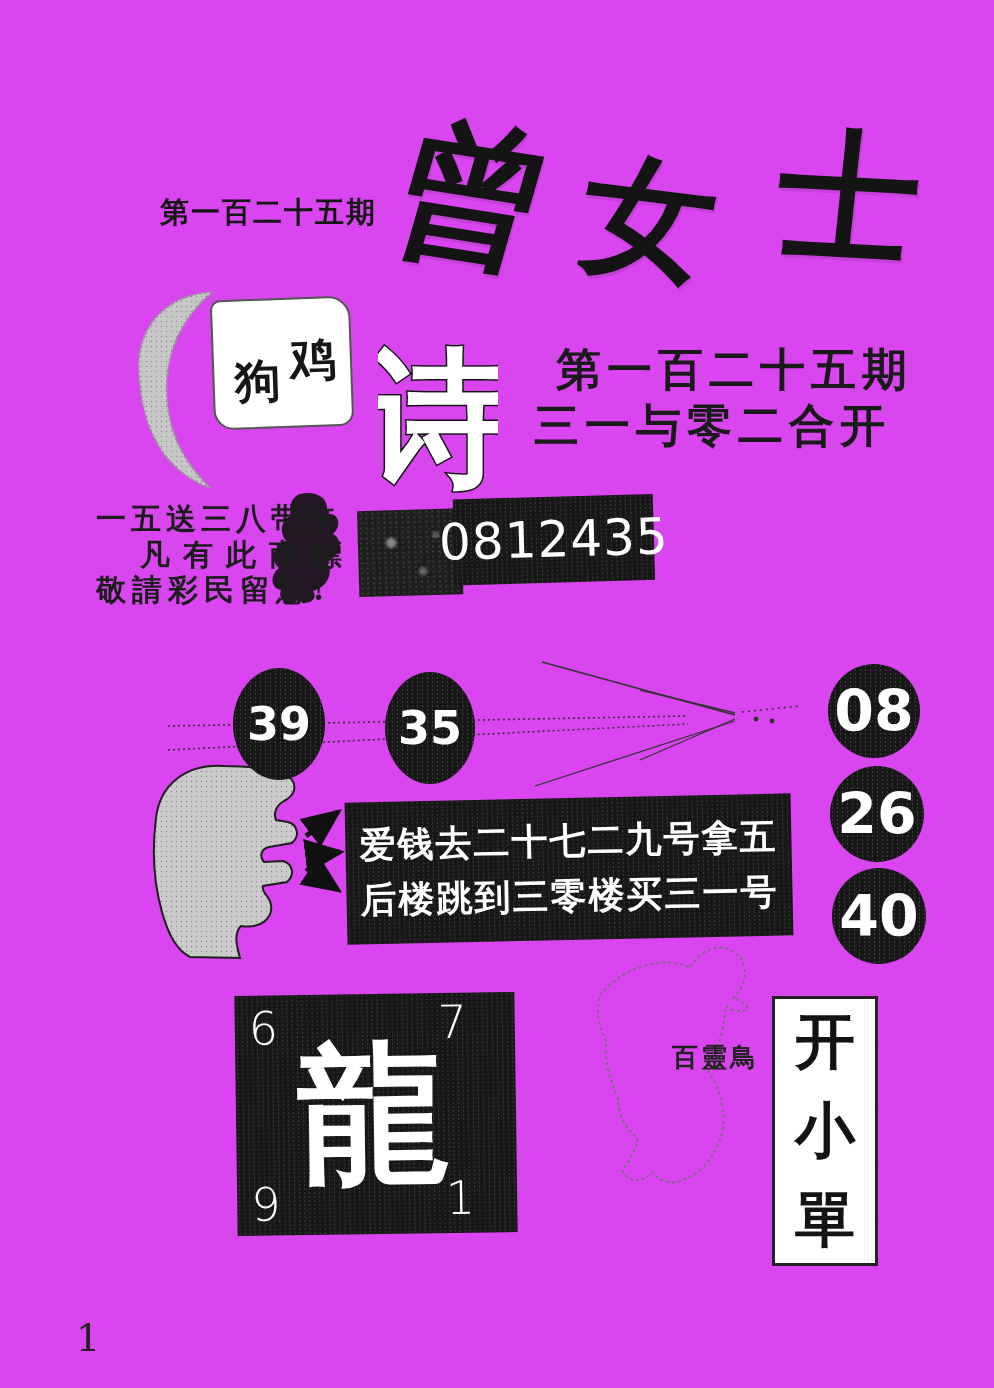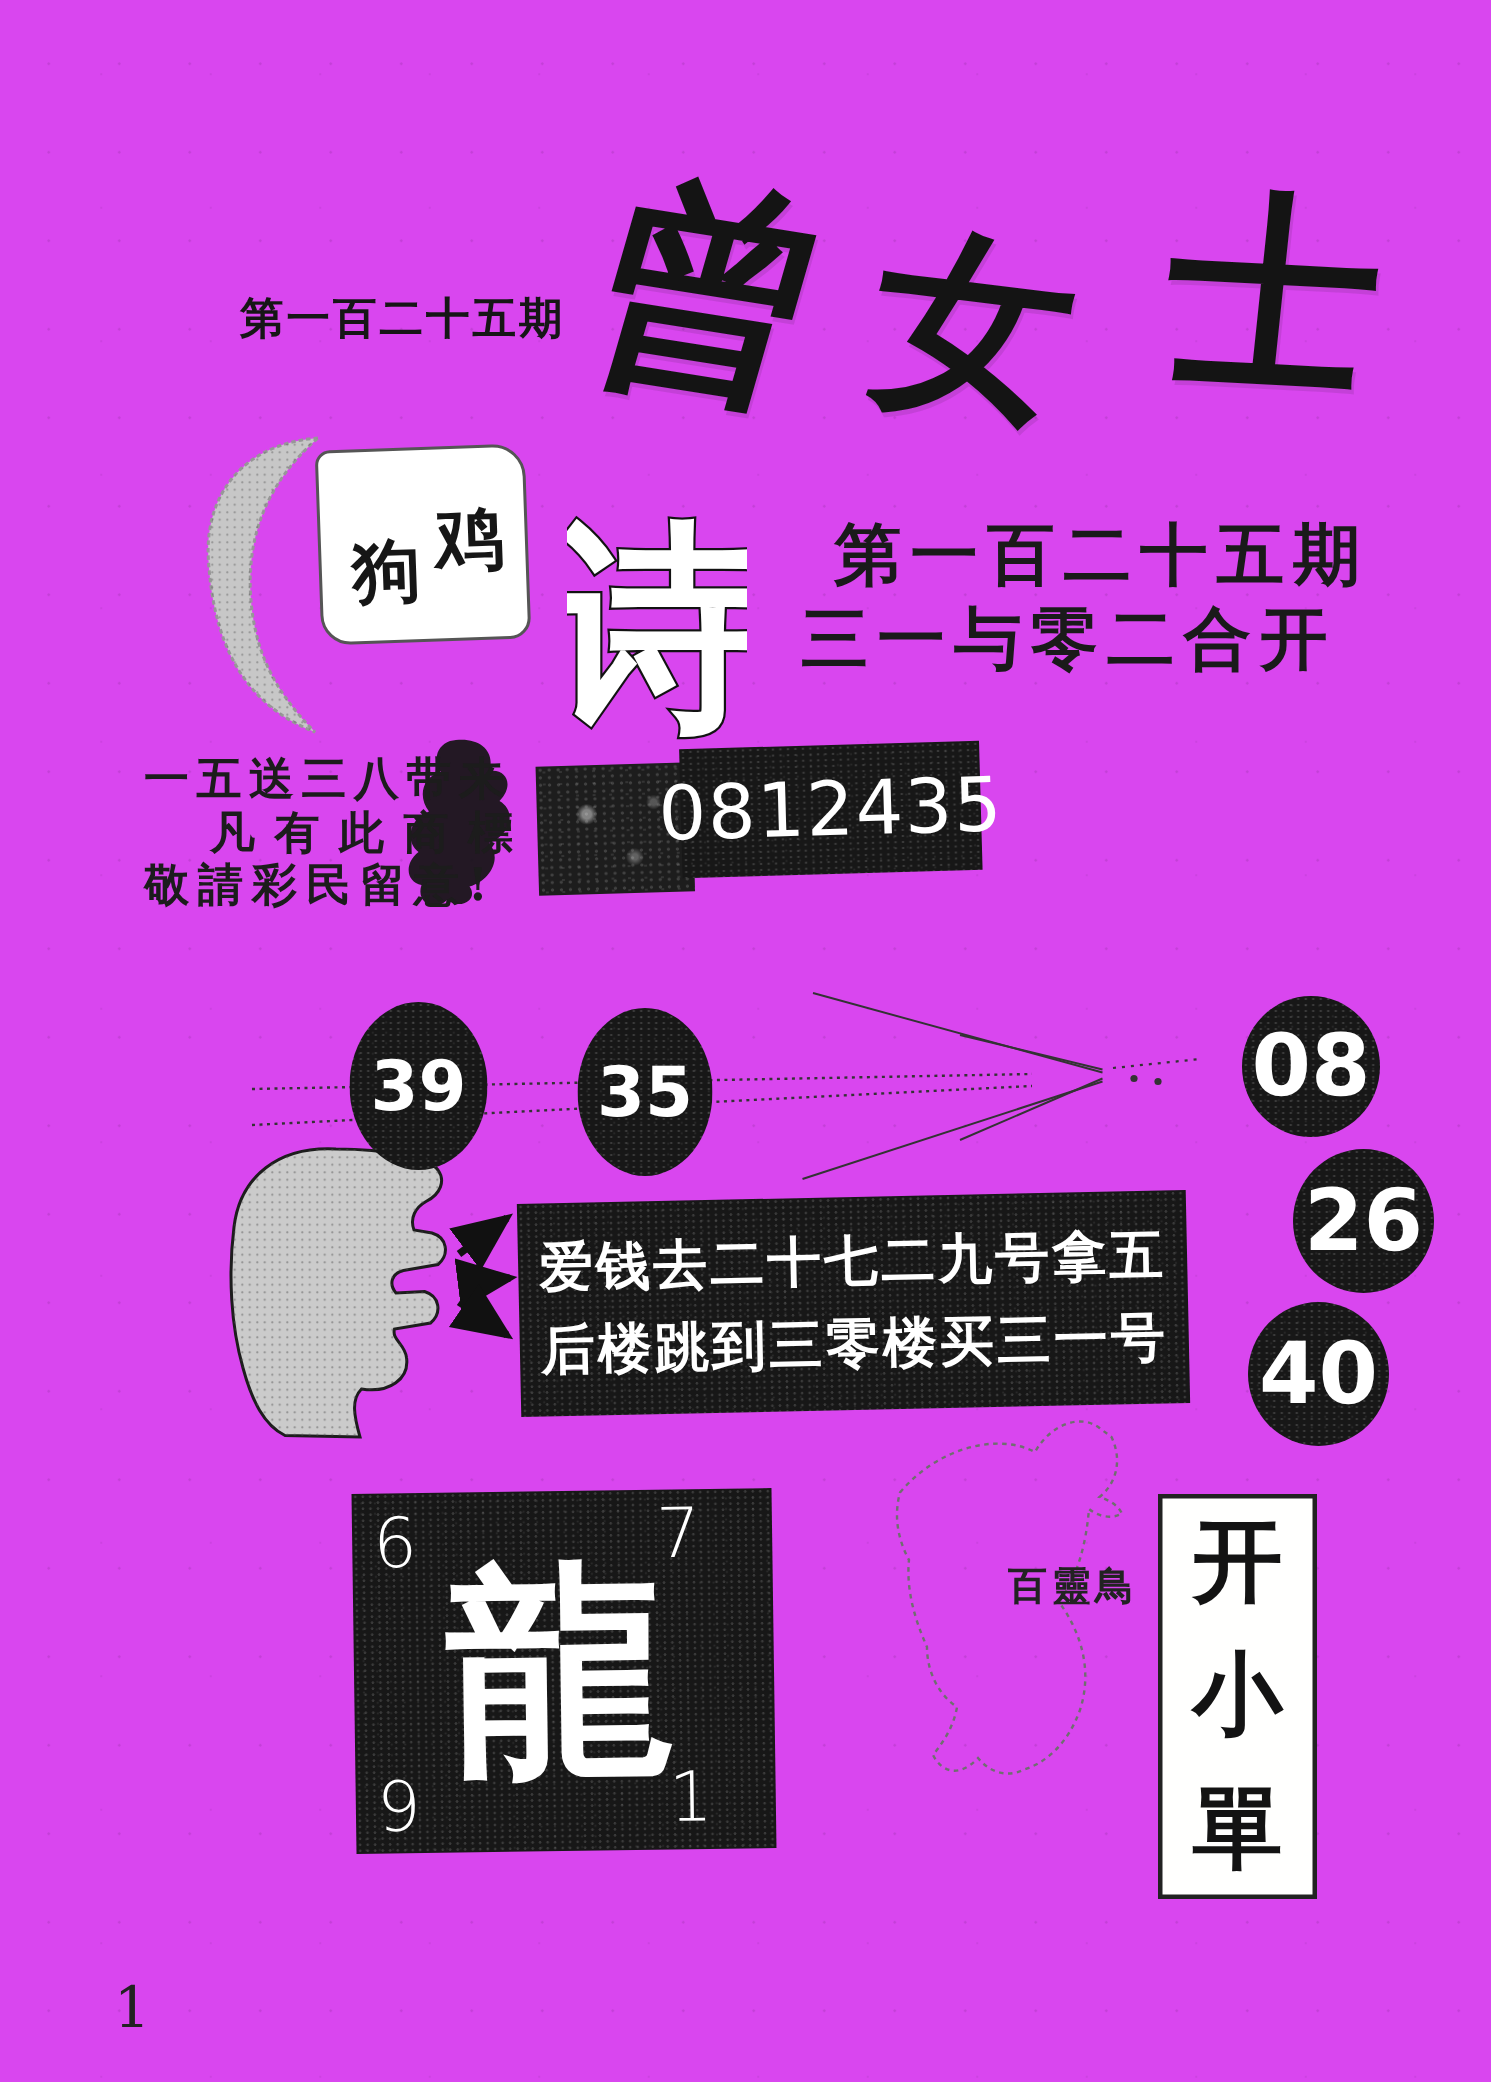--- a/index.html
+++ b/index.html
@@ -72,21 +72,21 @@
 
   
   .circle{border-radius:50%; display:flex; align-items:center; justify-content:center;
     color:#fff; font-family:"DejaVu Sans", sans-serif; font-weight:700; overflow:visible;}
   .seq{font-size:46px;}
   .c39{left:233px; top:668px; width:92px; height:112px;}
   .c35{left:385px; top:672px; width:90px; height:112px;}
   .c11{left:548px; top:660px; width:94px; height:120px;}
   .res{font-size:57px;}
   .c08{left:828px; top:664px; width:92px; height:94px;}
-  .c26{left:830px; top:766px; width:94px; height:96px;margin-left:32px;}
+  .c26{left:830px; top:766px; width:94px; height:96px;}
   .c20{left:832px; top:868px; width:94px; height:96px;}
 
   
   .speech{left:346px; top:798px; width:446px; height:142px; transform:rotate(-1.2deg);
     display:flex; flex-direction:column; align-items:center; justify-content:center; gap:6px;}
   .speech .line{color:#fff; font-family:"DejaVu Sans", sans-serif; font-weight:700;
     font-size:36px; letter-spacing:2px; white-space:nowrap;}
 
   
   .dragon{left:236px; top:994px; width:280px; height:240px; transform:rotate(-0.8deg);}

